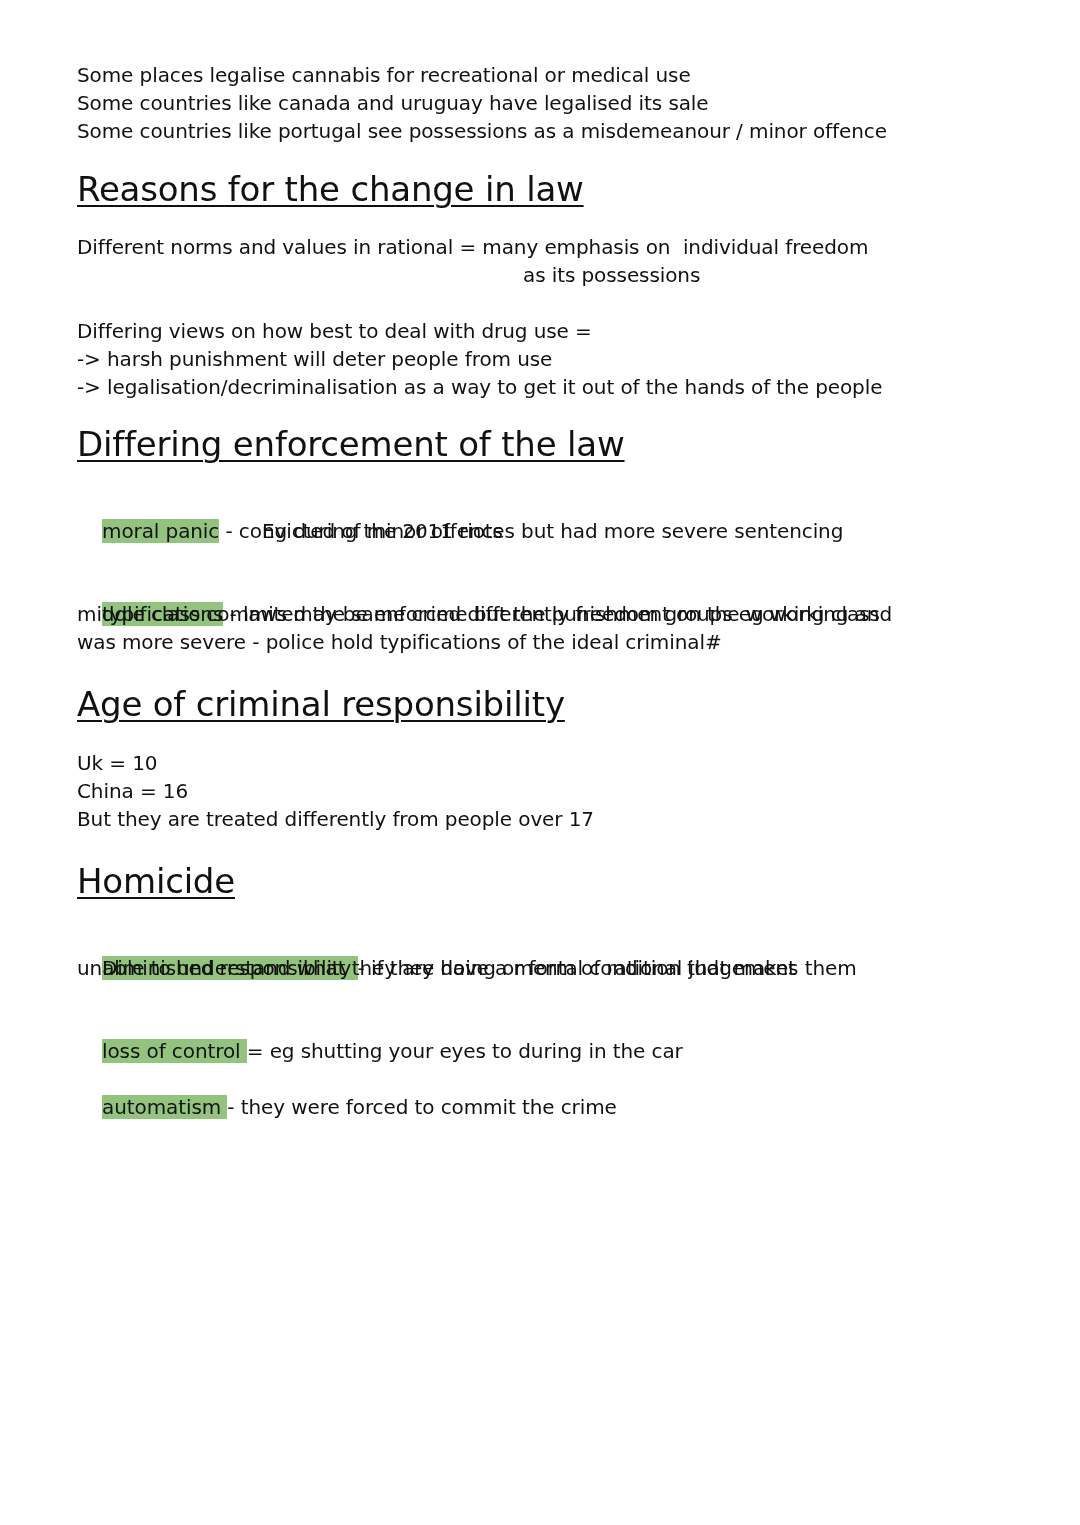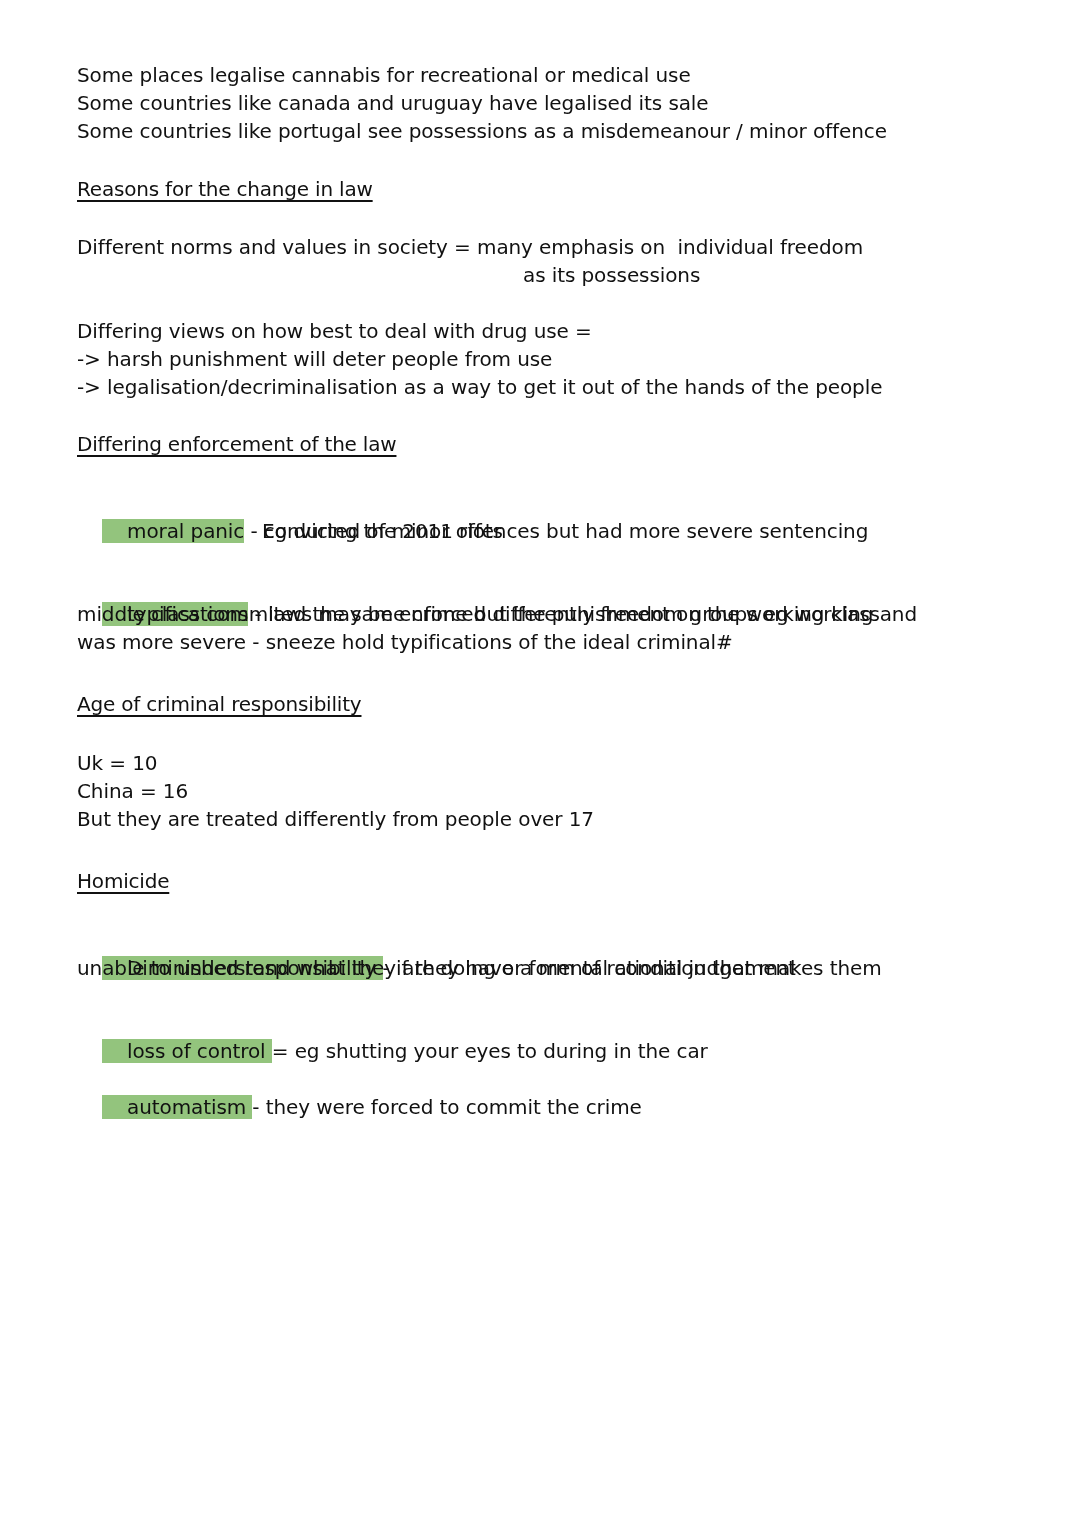--- a/index.html
+++ b/index.html
@@ -26,61 +26,60 @@
       left: 0;
       white-space: pre;
       font-size: 20px;
       line-height: 28px;
       letter-spacing: -0.1px;
     }
     .heading {
       position: absolute;
       left: 0;
       white-space: pre;
-      font-size: 20px;
+      font-size: 34px;
       line-height: 32px;
       text-decoration: underline;
       text-decoration-thickness: 1.5px;
       text-underline-offset: 4px;
       letter-spacing: -0.2px;
     }
     .hl {
       background: #93c47d;
-      padding-left: 25px;
     }
   </style>
 </head>
 <body>
 
 <div class="page">
 
   <div class="line" style="top:61px">Some places legalise cannabis for recreational or medical use</div>
   <div class="line" style="top:89px">Some countries like canada and uruguay have legalised its sale</div>
   <div class="line" style="top:117px">Some countries like portugal see possessions as a misdemeanour / minor offence</div>
 
   <div class="heading" style="top:173px">Reasons for the change in law</div>
-  <div class="line" style="top:233px">Different norms and values in society = many emphasis on  individual freedom</div>
+  <div class="line" style="top:233px">Different norms and values in rational = many emphasis on  individual freedom</div>
   <div class="line" style="top:261px; left:446px">as its possessions</div>
 
   <div class="line" style="top:317px">Differing views on how best to deal with drug use =</div>
   <div class="line" style="top:345px">-&gt; harsh punishment will deter people from use</div>
   <div class="line" style="top:373px">-&gt; legalisation/decriminalisation as a way to get it out of the hands of the people</div>
 
   <div class="heading" style="top:428px">Differing enforcement of the law</div>
 
   <div class="line" style="top:489px">
     <span class="hl">moral panic</span><span> - convicted of minor offences but had more severe sentencing</span>
   </div>
   <div class="line" style="top:517px; left:185px">Eg during the 2011 riots</div>
 
   <div class="line" style="top:572px">
     <span class="hl">typifications</span><span> - laws may be enforced differently freedom groups eg working and</span>
   </div>
   <div class="line" style="top:600px">middle class commited the same crime but the punishment on the working class</div>
-  <div class="line" style="top:628px">was more severe - sneeze hold typifications of the ideal criminal#</div>
+  <div class="line" style="top:628px">was more severe - police hold typifications of the ideal criminal#</div>
 
   <div class="heading" style="top:688px">Age of criminal responsibility</div>
   <div class="line" style="top:749px">Uk = 10</div>
   <div class="line" style="top:777px">China = 16</div>
   <div class="line" style="top:805px">But they are treated differently from people over 17</div>
 
   <div class="heading" style="top:865px">Homicide</div>
 
   <div class="line" style="top:926px">
     <span class="hl">Diminished responsibility </span><span>- if they have a mental condition that makes them</span>

